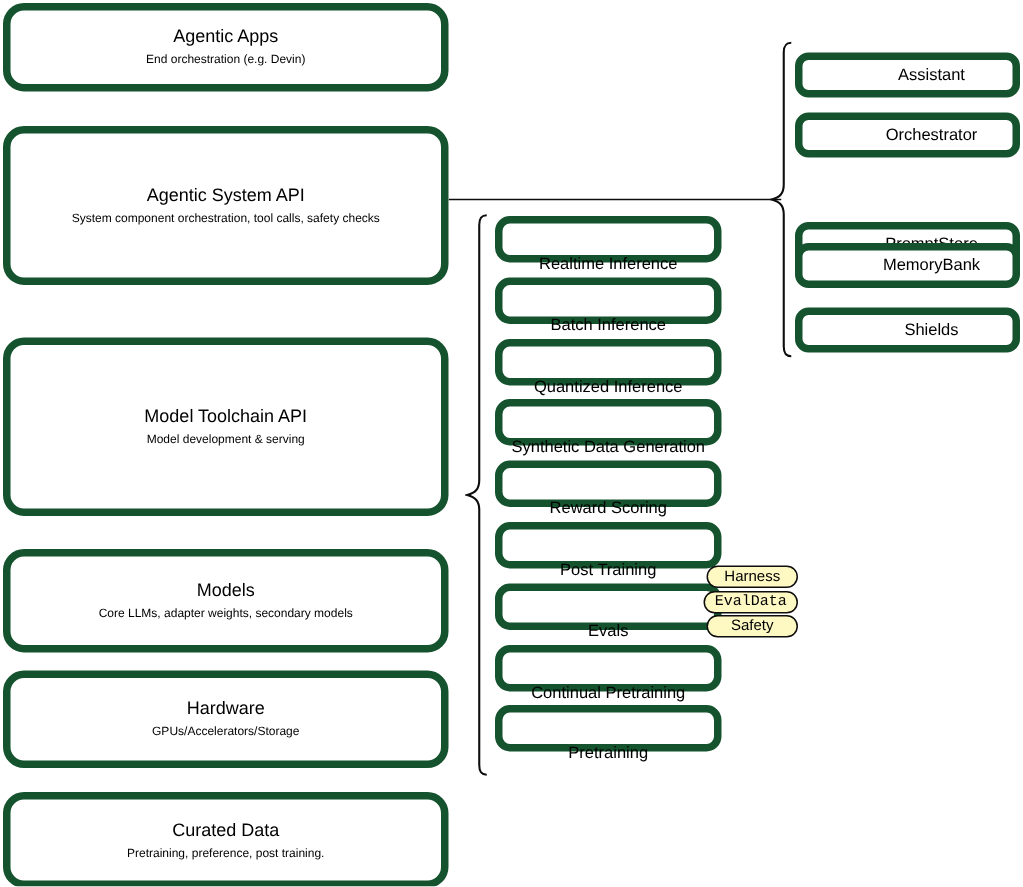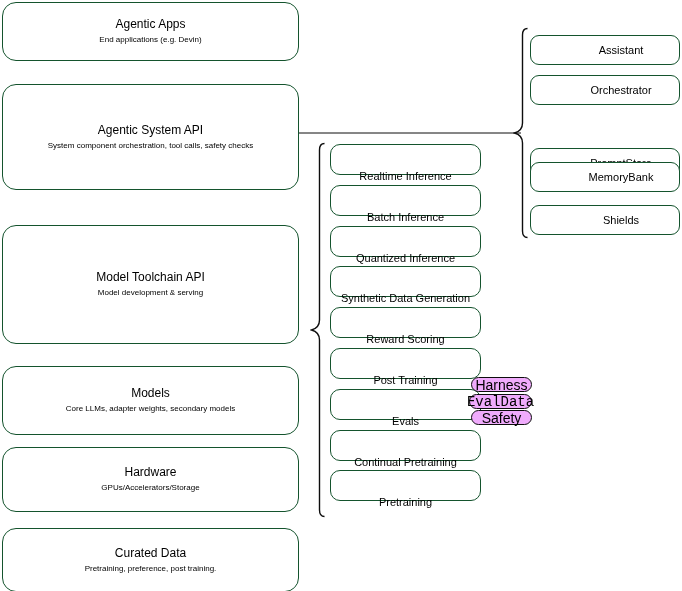--- a/index.html
+++ b/index.html
@@ -15,21 +15,21 @@
   #canvas {
     position: relative;
     width: 682px;
     height: 591px;
     overflow: hidden;
     background: #ffffff;
   }
   .box {
     position: absolute;
     box-sizing: border-box;
-    border: 1px solid #14532d;
+    border: 5px solid #14532d;
     border-radius: 12px;
     background: #ffffff;
     display: flex;
     flex-direction: column;
     align-items: center;
     justify-content: center;
     text-align: center;
     z-index: 3;
   }
   .box .title {
@@ -63,25 +63,25 @@
     height: 30px;
     border-radius: 9px;
     padding-left: 32px;
   }
   .right-box .title { font-size: 11px; }
   .pill {
     position: absolute;
     box-sizing: border-box;
     border: 1px solid #0d0d0d;
     border-radius: 999px;
-    background: #f0abfc;
+    background: #fef9c3;
     display: flex;
     align-items: center;
     justify-content: center;
-    font-size: 14px;
+    font-size: 10px;
     line-height: 10px;
     height: 15px;
     z-index: 6;
     white-space: nowrap;
   }
   .brace {
     position: absolute;
     z-index: 2;
   }
   .brace svg { display: block; }
@@ -97,21 +97,21 @@
 <div id="canvas">
 
   <div class="connector" style="left:299px; top:128px;">
     <svg width="222" height="10" viewBox="0 0 222 10">
       <line x1="0" y1="5" x2="222" y2="5" stroke="#0d0d0d" stroke-width="1"></line>
     </svg>
   </div>
 
   <div class="box layer-box" style="top:2px; height:59px;">
     <div class="title">Agentic Apps</div>
-    <div class="subtitle">End applications (e.g. Devin)</div>
+    <div class="subtitle">End orchestration (e.g. Devin)</div>
   </div>
 
   <div class="box layer-box" style="top:84px; height:106px;">
     <div class="title">Agentic System API</div>
     <div class="subtitle">System component orchestration, tool calls, safety checks</div>
   </div>
 
   <div class="box layer-box" style="top:225px; height:119px;">
     <div class="title">Model Toolchain API</div>
     <div class="subtitle">Model development &amp; serving</div>

